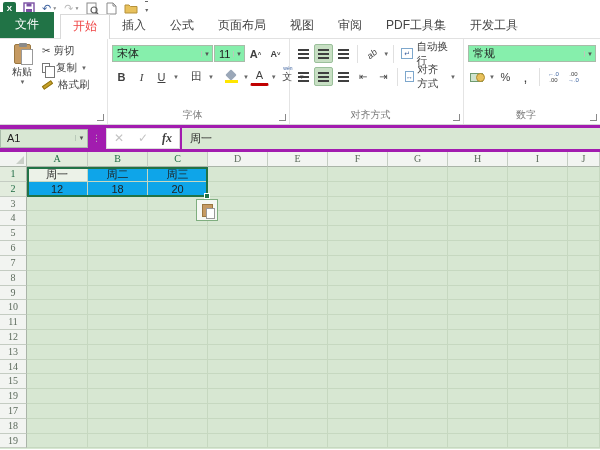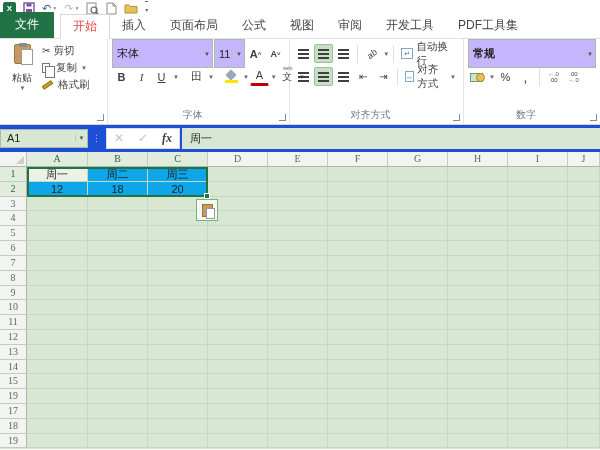--- a/index.html
+++ b/index.html
@@ -29,31 +29,31 @@
   .group-label { position:absolute; bottom:2px; left:0; right:12px; text-align:center;
     font-size:10px; color:#7a7a7a; white-space:nowrap; }
   .launcher { position:absolute; bottom:3px; right:3px; width:7px; height:7px;
     border-right:1px solid #8a8a8a; border-bottom:1px solid #8a8a8a; }
   .rrow { display:flex; align-items:center; height:23px; gap:1px; }
   .tbtn { min-width:19px; height:19px; display:flex; align-items:center; justify-content:center;
     border:1px solid transparent; border-radius:2px; font-size:11px; color:#3f3f3f; cursor:default; }
   .tbtn.on { background:#c7dfc3; border-color:#9bc09b; }
   .car { font-size:6px; color:#666; margin-left:1px; }
   .vsep { width:1px; height:18px; background:#e0e0e0; margin:0 3px; }
-  .combo { height:29px; background:#c4b5fd; border:1px solid #a9bba9; display:flex;
+  .combo { height:17px; background:#86efac; border:1px solid #a9bba9; display:flex;
     align-items:center; font-size:11px; color:#222; }
   .combo .cval { flex:1; padding-left:4px; white-space:nowrap; overflow:hidden; }
   .combo .cbtn { width:11px; text-align:center; font-size:6px; color:#555; border-left:1px solid #b9c9b9; }
 
   
   .paste-btn { width:36px; display:flex; flex-direction:column; align-items:center; padding-top:2px; cursor:default; }
   .clip-ic { width:17px; height:20px; background:#c59a62; border:1px solid #9a7740; border-radius:2px; position:relative; }
   .clip-ic::before { content:""; position:absolute; left:4px; top:-2px; width:8px; height:4px; background:#8a8a8a; border-radius:1px; }
   .clip-ic::after { content:""; position:absolute; left:6px; top:4px; width:10px; height:14px; background:#fff; border:1px solid #999; }
-  .paste-txt { font-size:10px; color:#3f3f3f; margin-top:7px; }
+  .paste-txt { font-size:10px; color:#3f3f3f; margin-top:1px; }
   .clip-col { display:flex; flex-direction:column; justify-content:flex-start; }
   .srow { display:flex; align-items:center; height:17px; font-size:10.5px; color:#3f3f3f; gap:3px; padding:0 2px; cursor:default; }
   .copy-ic { position:relative; width:8px; height:10px; border:1px solid #777; background:#fff; margin-right:3px; }
   .copy-ic::after { content:""; position:absolute; left:2px; top:2px; width:8px; height:10px; border:1px solid #777; background:#fff; }
   .brush-ic { width:11px; height:4px; background:#c9a227; border:1px solid #8f7418; transform:rotate(-35deg); margin-right:2px; }
 
   
   .az { font-size:11px; font-weight:bold; color:#3f3f3f; position:relative; }
   .az sup { font-size:6px; }
   .u-under { text-decoration:underline; }
@@ -74,21 +74,21 @@
   .indent-g { font-size:10px; color:#3f3f3f; }
 
   
   .money-ic { position:relative; width:15px; height:11px; }
   .money-ic::before { content:""; position:absolute; left:0; top:2px; width:11px; height:7px; background:#cfe3cf; border:1px solid #6f9a6f; }
   .money-ic::after { content:""; position:absolute; right:0; bottom:0; width:7px; height:7px; border-radius:50%; background:#e8c15c; border:1px solid #ad8a2d; }
   .dec-ic { display:flex; flex-direction:column; line-height:6px; font-size:6px; color:#3f3f3f; text-align:center; }
   .dec-ic .arr { color:#3f64a0; }
 
   
-  .fbar { height:27px; display:flex; align-items:center; background:#1d4ed8; padding:3px 0 4px 0; }
+  .fbar { height:27px; display:flex; align-items:center; background:#a21caf; padding:3px 0 4px 0; }
   .namebox { width:88px; height:19px; background:#d8e7d3; border:1px solid #a9bba9; display:flex; align-items:center; }
   .namebox .nval { flex:1; font-size:11px; padding-left:6px; color:#222; }
   .dots { color:#b5b5b5; font-size:9px; margin:0 4px; letter-spacing:1px; }
   .fxbox { display:flex; align-items:center; border:1px solid #dcdcdc; background:#fff; height:21px; }
   .fxbtn { width:24px; text-align:center; font-size:12px; cursor:default; }
   .fx-x, .fx-ok { color:#c3c3c3; }
   .fx-fx { font-family:"Liberation Serif","DejaVu Serif",serif; font-style:italic; font-weight:bold; color:#3f3f3f; }
   .ffield { flex:1; height:21px; background:#d8e7d3; font-size:11px; color:#222; display:flex; align-items:center; padding-left:8px; margin-left:2px; }
 
   
@@ -154,26 +154,26 @@
       <path d="M1 2 h4 l1.5 1.5 H13 V10 H1 z" fill="#e8c15c" stroke="#b5913a"></path>
     </svg>
   </span>
   <span class="qbtn qat-more">▾</span>
 </div>
 
 <div class="tabbar">
   <span class="tab file">文件</span>
   <span class="tab active">开始</span>
   <span class="tab">插入</span>
+  <span class="tab">公式</span>
   <span class="tab">页面布局</span>
-  <span class="tab">公式</span>
   <span class="tab">视图</span>
   <span class="tab">审阅</span>
+  <span class="tab">PDF工具集</span>
   <span class="tab">开发工具</span>
-  <span class="tab">PDF工具集</span>
 </div>
 
 <div class="ribbon">
 
   <div class="group" style="width:108px; display:flex;">
     <div class="paste-btn">
       <span class="clip-ic"></span>
       <span class="paste-txt">粘贴</span>
       <span class="car">▼</span>
     </div>
@@ -278,21 +278,21 @@
         <span>对齐方式</span>
         <span class="car">▼</span>
       </span>
     </div>
     <div class="group-label">对齐方式</div>
     <div class="launcher"></div>
   </div>
 
   <div class="group" style="flex:1; border-right:none;">
     <div class="rrow">
-      <div class="combo" style="flex:1;font-weight:bold;">
+      <div class="combo" style="flex:1;">
         <span class="cval">常规</span>
         <span class="cbtn">▼</span>
       </div>
     </div>
     <div class="rrow">
       <span class="tbtn">
           <span class="money-ic"></span>
         </span>
       <span class="car">▼</span>
       <span class="tbtn">%</span>

